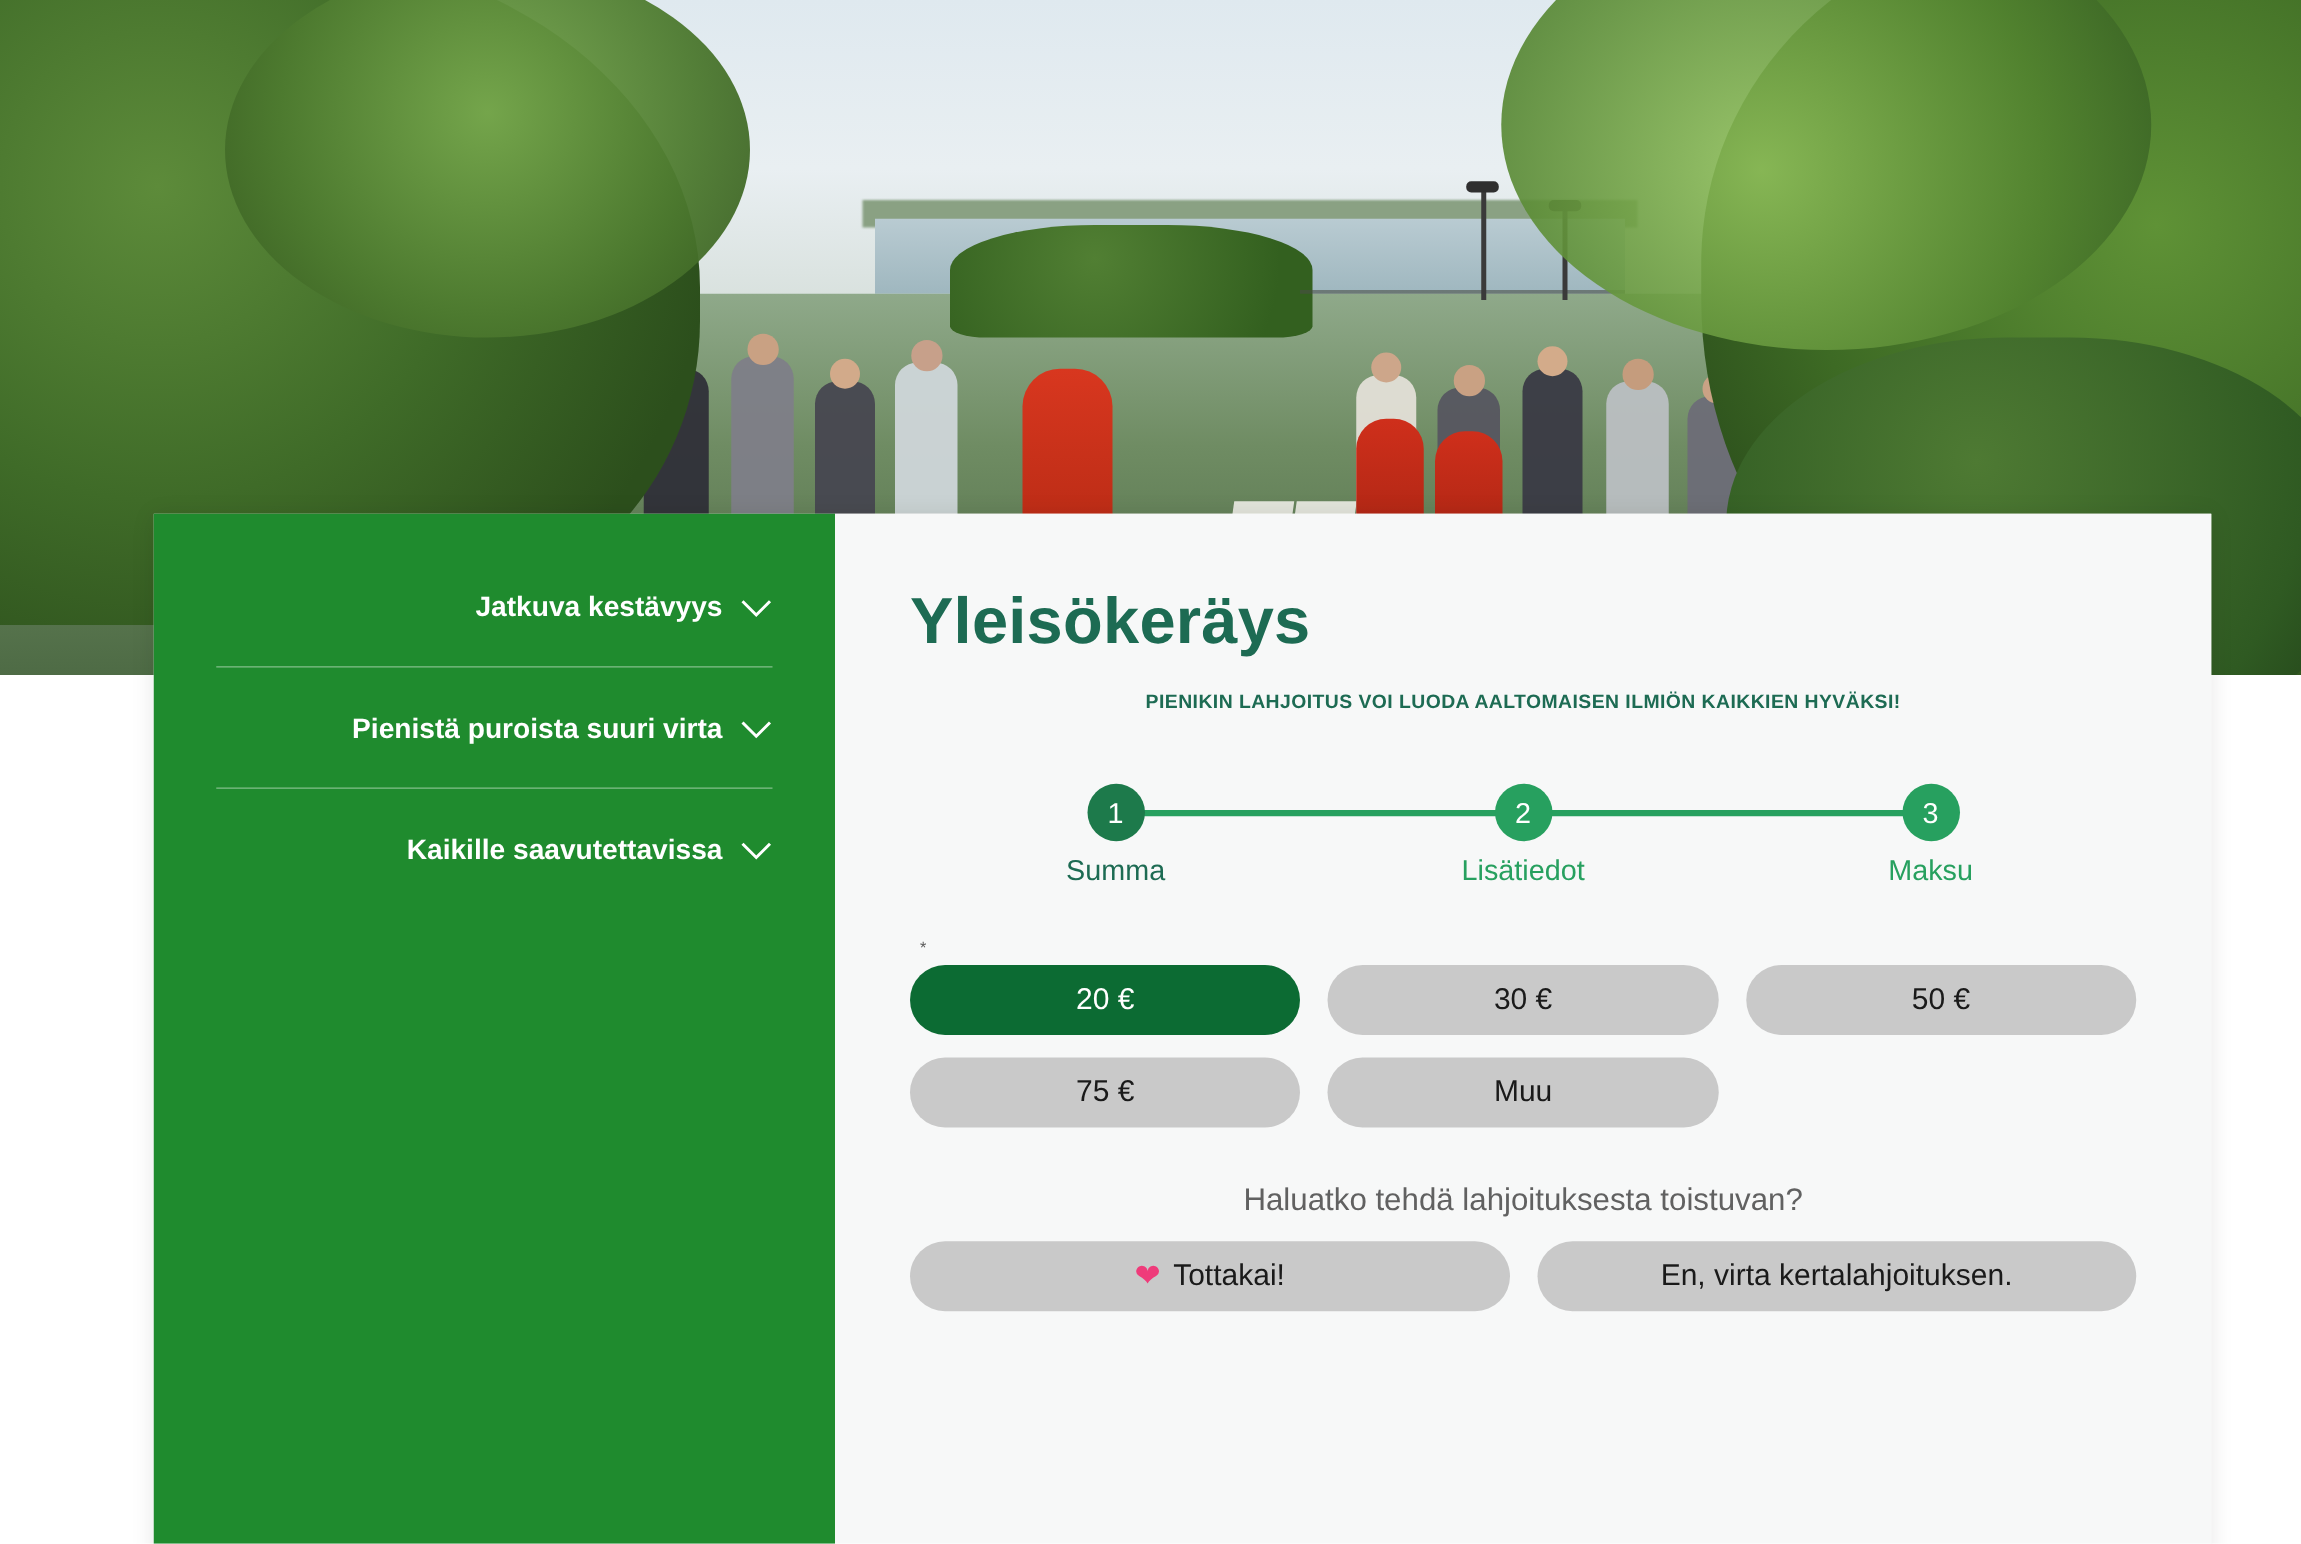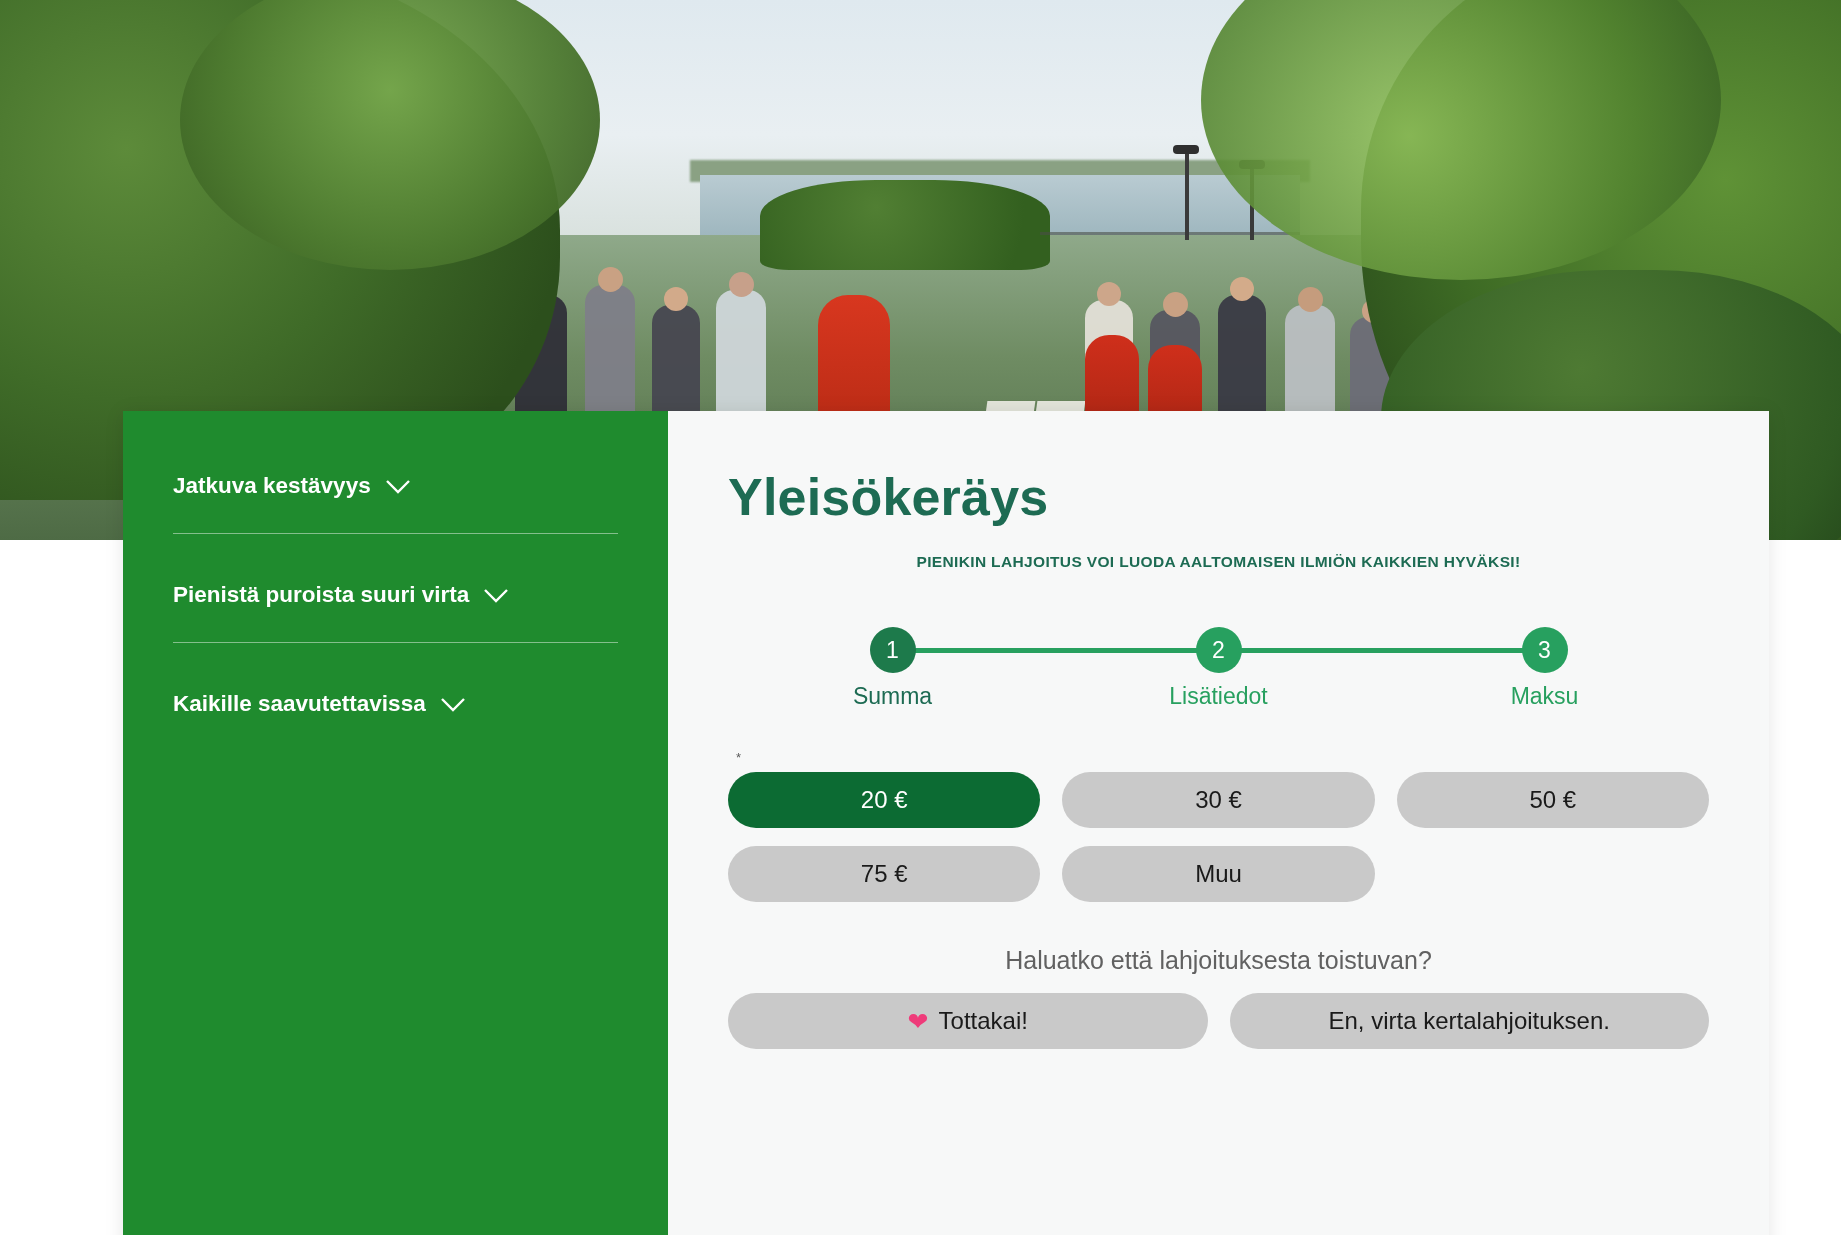--- a/index.html
+++ b/index.html
@@ -162,24 +162,24 @@
     margin: 0 0 58px 0;
   }
   .panel-heading {
     font-size: 25px;
     font-weight: bold;
     margin: 0 0 58px 0;
   }
   .accordion-item {
     border-bottom: 1px solid rgba(255,255,255,.45);
     padding: 0 0 34px 0;
-    margin-bottom: 48px;
+    margin-bottom: 36px;
     display: flex;
     align-items: center;
-    justify-content: flex-start;
+    justify-content: flex-end;
     gap: 14px;
   }
   .accordion-item:last-child { border-bottom: none; }
   .accordion-label {
     font-size: 22.5px;
     font-weight: bold;
   }
   .chev {
     width: 26px; height: 15px;
     flex: 0 0 auto;
@@ -425,21 +425,21 @@
       </div>
 
       <div class="amount-grid">
         <button class="amt-btn selected">20 €</button>
         <button class="amt-btn">30 €</button>
         <button class="amt-btn">50 €</button>
         <button class="amt-btn">75 €</button>
         <button class="amt-btn">Muu</button>
       </div>
 
-      <p class="recurring-q">Haluatko että lahjoituksesta toistuvan?</p>
+      <p class="recurring-q">Haluatko tehdä lahjoituksesta toistuvan?</p>
 
       <div class="recurring-row">
         <button class="rec-btn">
           <span class="heart">❤</span>
           <span>Tottakai!</span>
         </button>
         <button class="rec-btn">
           <span>En, virta kertalahjoituksen.</span>
         </button>
       </div>

